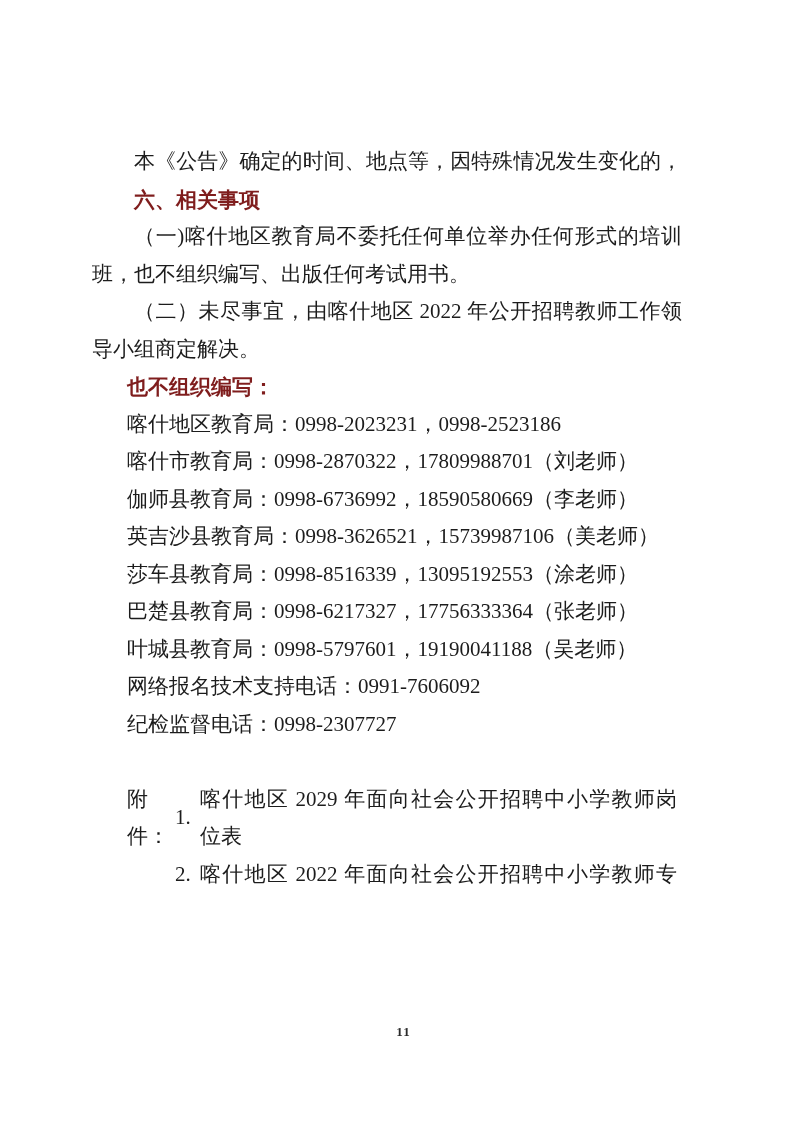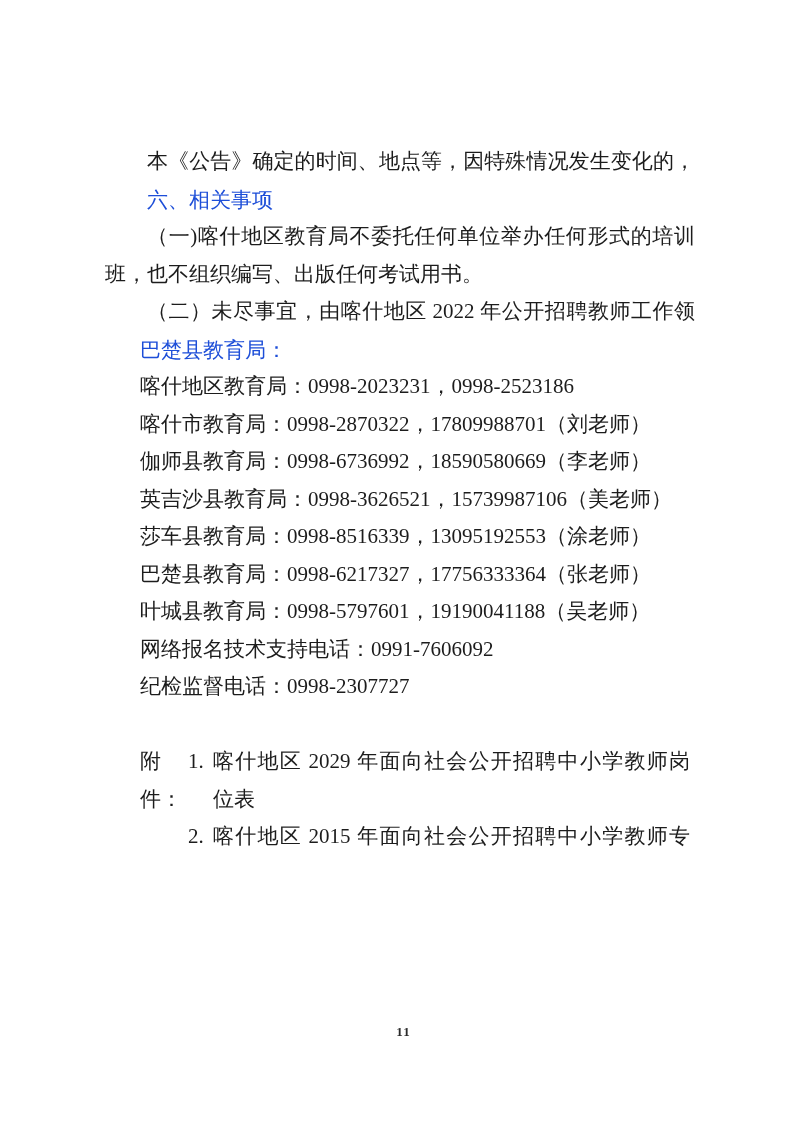--- a/index.html
+++ b/index.html
@@ -10,21 +10,21 @@
   .page {
     position: relative;
     width: 793px;
     height: 1122px;
     background: #ffffff;
     overflow: hidden;
     font-family: "Liberation Serif", serif;
   }
   .content {
     position: absolute;
-    left: 105px;
+    left: 92px;
     top: 143px;
     width: 590px;
     font-size: 21px;
     line-height: 37.5px;
     color: #1c1c1c;
   }
   .line {
     min-height: 37.5px;
     overflow: hidden;
   }
@@ -32,27 +32,28 @@
   .indent-p { text-indent: 42px; }
   
   .indent-c { padding-left: 35px; }
   
   .fill {
     text-align: justify;
     text-align-last: justify;
   }
   .heading {
     font-family: "Liberation Sans", sans-serif;
-    font-weight: 400;
-    color: #1d4ed8;
+    font-weight: 700;
+    color: #7f1d1d;
   }
   .spacer { height: 37.5px; }
   .attach-row {
     display: flex;
     padding-left: 35px;
+    align-items: center;
   }
   .att-label { width: 48px; flex: none; }
   .att-num   { width: 25px; flex: none; }
   .att-text  { width: 477px; flex: none; }
   .att-text .att-line { overflow: hidden; }
   .page-number {
     position: absolute;
     top: 1024px;
     left: 7px;
     width: 100%;
@@ -71,22 +72,23 @@
   <div class="content">
 
     <div class="line indent-p fill">本《公告》确定的时间、地点等，因特殊情况发生变化的，</div>
 
     <div class="line heading indent-p">六、相关事项</div>
 
     <div class="line indent-p fill">（一)喀什地区教育局不委托任何单位举办任何形式的培训</div>
     <div class="line">班，也不组织编写、出版任何考试用书。</div>
 
     <div class="line indent-p fill">（二）未尽事宜，由喀什地区 2022 年公开招聘教师工作领</div>
+    <div class="line">导小组商定解决。</div>
 
-    <div class="line heading indent-c">巴楚县教育局：</div>
+    <div class="line heading indent-c">也不组织编写：</div>
 
     <div class="line indent-c">喀什地区教育局：0998-2023231，0998-2523186</div>
     <div class="line indent-c">喀什市教育局：0998-2870322，17809988701（刘老师）</div>
     <div class="line indent-c">伽师县教育局：0998-6736992，18590580669（李老师）</div>
     <div class="line indent-c">英吉沙县教育局：0998-3626521，15739987106（美老师）</div>
     <div class="line indent-c">莎车县教育局：0998-8516339，13095192553（涂老师）</div>
     <div class="line indent-c">巴楚县教育局：0998-6217327，17756333364（张老师）</div>
     <div class="line indent-c">叶城县教育局：0998-5797601，19190041188（吴老师）</div>
     <div class="line indent-c">网络报名技术支持电话：0991-7606092</div>
     <div class="line indent-c">纪检监督电话：0998-2307727</div>
@@ -99,20 +101,20 @@
       <div class="att-text">
         <div class="att-line fill">喀什地区 2029 年面向社会公开招聘中小学教师岗</div>
         <div class="att-line">位表</div>
       </div>
     </div>
 
     <div class="attach-row">
       <span class="att-label"></span>
       <span class="att-num">2.</span>
       <div class="att-text">
-        <div class="att-line fill">喀什地区 2015 年面向社会公开招聘中小学教师专</div>
+        <div class="att-line fill">喀什地区 2022 年面向社会公开招聘中小学教师专</div>
       </div>
     </div>
 
   </div>
 
   <div class="page-number">11</div>
 </div>
 
 </body></html>

